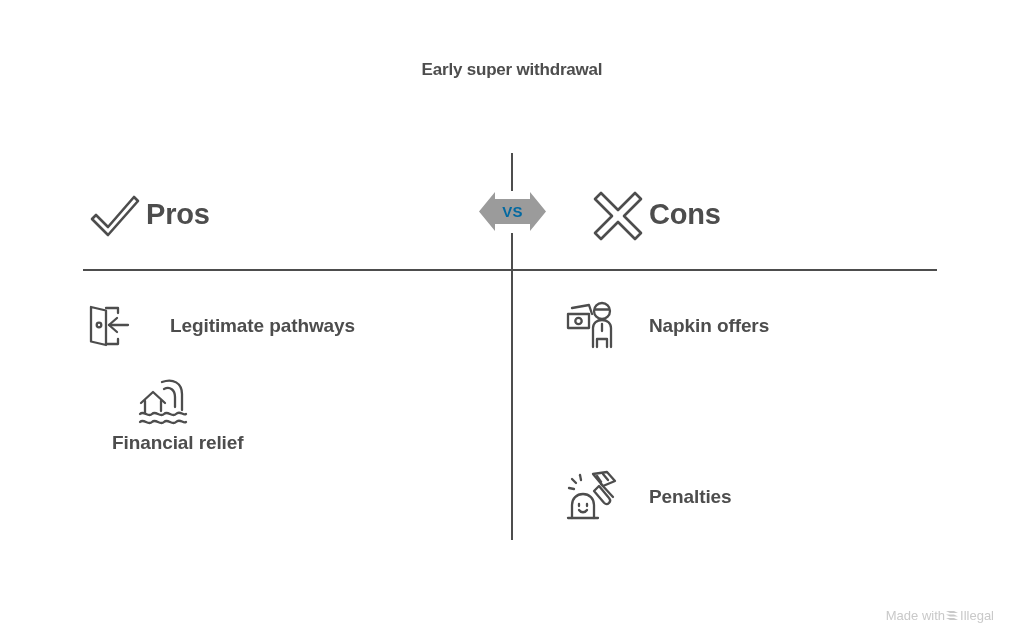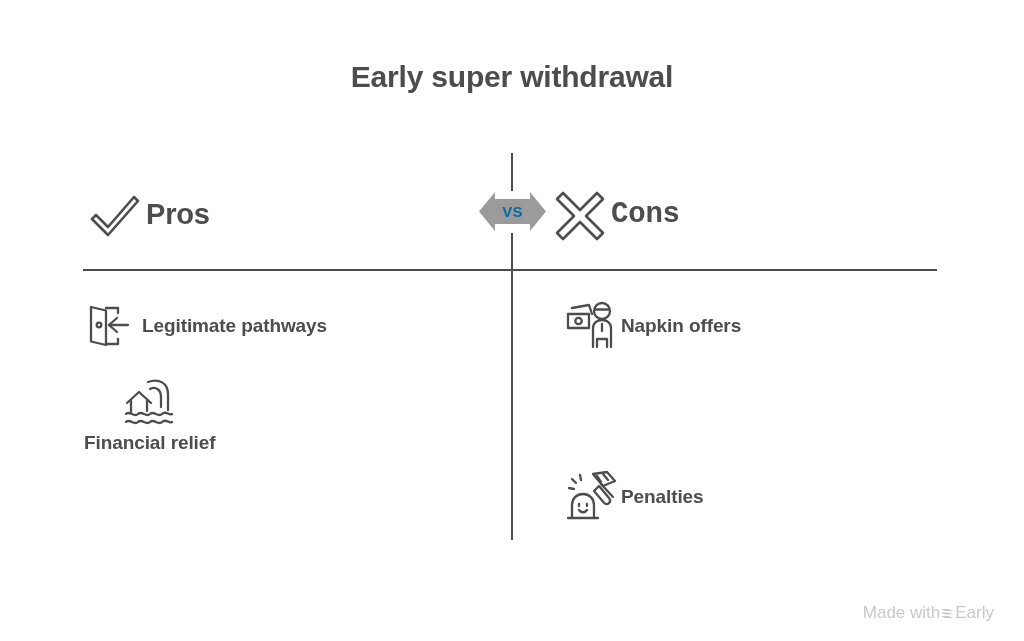--- a/index.html
+++ b/index.html
@@ -22,21 +22,21 @@
     background: #ffffff;
   }
 
   
   .title {
     position: absolute;
     top: 60px;
     left: 0;
     width: 1024px;
     text-align: center;
-    font-size: 30px;
+    font-size: 17px;
     font-weight: bold;
     letter-spacing: -0.2px;
     color: #4d4d4d;
   }
 
   
   .v-divider-top {
     position: absolute;
     left: 511px;
     top: 153px;
@@ -85,21 +85,21 @@
     letter-spacing: 0.3px;
   }
 
   
   .col-head {
     position: absolute;
     display: flex;
     align-items: center;
   }
   .col-head.pros { left: 84px; top: 183px; }
-  .col-head.cons { left: 549px; top: 183px; font-family: Liberation Mono, monospace; }
+  .col-head.cons { left: 587px; top: 183px; }
   .col-head .head-icon {
     width: 62px;
     height: 62px;
     flex: 0 0 62px;
   }
   .col-head .head-label {
     font-size: 29px;
     font-weight: bold;
     color: #4d4d4d;
     letter-spacing: -0.2px;
@@ -114,40 +114,40 @@
   }
   .item .item-icon {
     width: 58px;
     height: 58px;
     flex: 0 0 58px;
   }
   .item .item-label {
     font-size: 19px;
     font-weight: bold;
     color: #4d4d4d;
-    margin-left: 0;
+    margin-left: 28px;
     white-space: nowrap;
     letter-spacing: -0.1px;
   }
 
   .item.p0 { left: 84px; top: 297px; }
   .item.p1 { left: 84px; top: 374px; flex-direction: column; }
   .item.c0 { left: 563px; top: 297px; }
   .item.c1 { left: 563px; top: 383px; }
   .item.c2 { left: 563px; top: 468px; }
 
   
   .watermark {
     position: absolute;
     right: 30px;
     bottom: 18px;
     display: flex;
     align-items: center;
     color: #c9c9c9;
-    font-size: 17px;
+    font-size: 13px;
   }
   .watermark .wm-logo {
     width: 15px;
     height: 15px;
     display: block;
   }
 </style>
 </head>
 <body>
 
@@ -263,16 +263,16 @@
     <span>Made with</span>
     <span class="wm-logo">
       <svg width="15" height="15" viewBox="0 0 15 15">
         <g fill="#c9c9c9">
           <polygon points="1,3 9,3 13,5 5,5"></polygon>
           <polygon points="1,6.5 9,6.5 13,8.5 5,8.5"></polygon>
           <polygon points="1,10 9,10 13,12 5,12"></polygon>
         </g>
       </svg>
     </span>
-    <span>Early</span>
+    <span>Illegal</span>
   </div>
 
 </div>
 
 </body></html>

